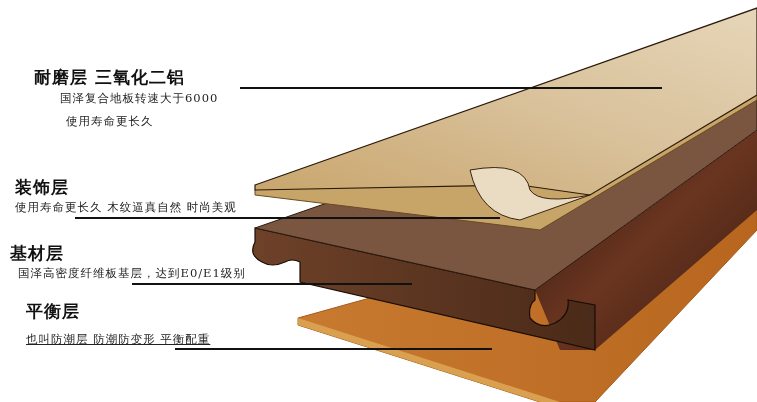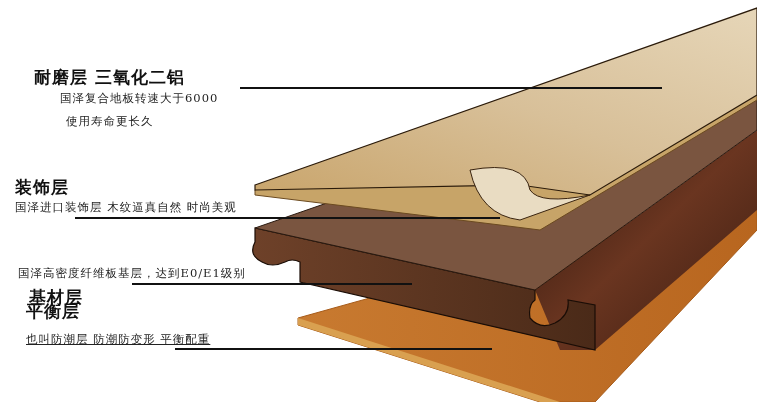--- a/index.html
+++ b/index.html
@@ -58,19 +58,19 @@
   <line x1="75" y1="218" x2="500" y2="218" stroke="#111" stroke-width="2"></line>
   <line x1="132" y1="284" x2="412" y2="284" stroke="#111" stroke-width="2"></line>
   <line x1="175" y1="349" x2="492" y2="349" stroke="#111" stroke-width="2"></line>
 </svg>
 
 <div class="lbl title" style="left:34px; top:66px;">耐磨层 三氧化二铝</div>
 <div class="lbl desc" style="left:24px; top:91px;padding-left:36px;">国泽复合地板转速大于6000</div>
 <div class="lbl desc" style="left:18px; top:114px;margin-left:48px;">使用寿命更长久</div>
 
 <div class="lbl title" style="left:15px; top:176px;">装饰层</div>
-<div class="lbl desc" style="left:15px; top:200px;">国泽进口装饰层 木纹逼真自然 时尚美观</div>
+<div class="lbl desc" style="left:15px; top:200px;">使用寿命更长久 木纹逼真自然 时尚美观</div>
 
-<div class="lbl title" style="left:29px; top:242px;margin-top:44px;">基材层</div>
+<div class="lbl title" style="left:10px; top:242px;">基材层</div>
 <div class="lbl desc" style="left:18px; top:266px;">国泽高密度纤维板基层，达到E0/E1级别</div>
 
 <div class="lbl title" style="left:26px; top:300px;">平衡层</div>
 <div class="lbl desc" style="left:26px; top:332px;text-decoration:underline;">也叫防潮层 防潮防变形 平衡配重</div>
 
 </body></html>

